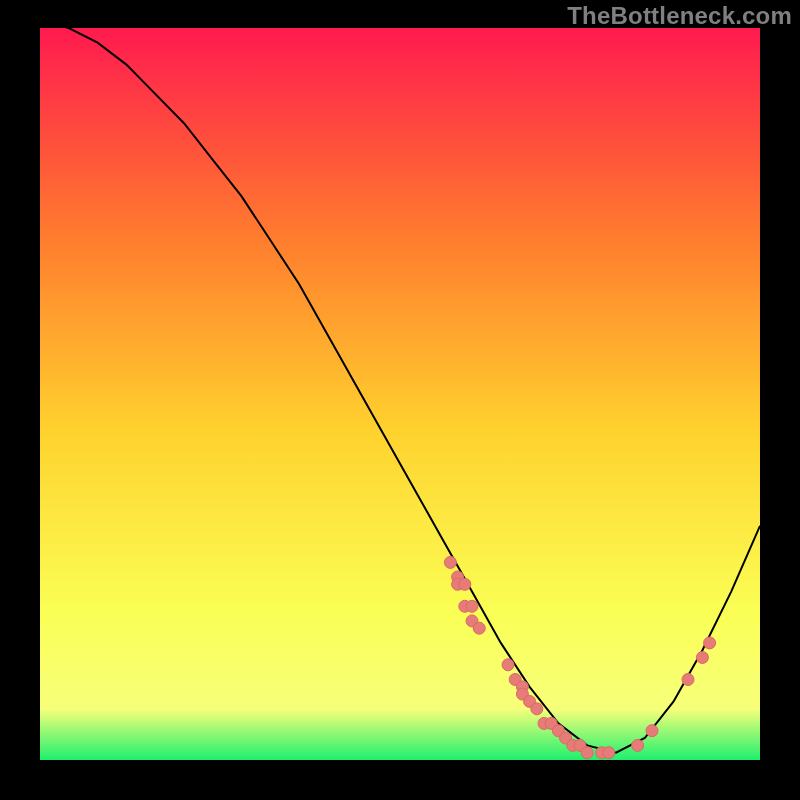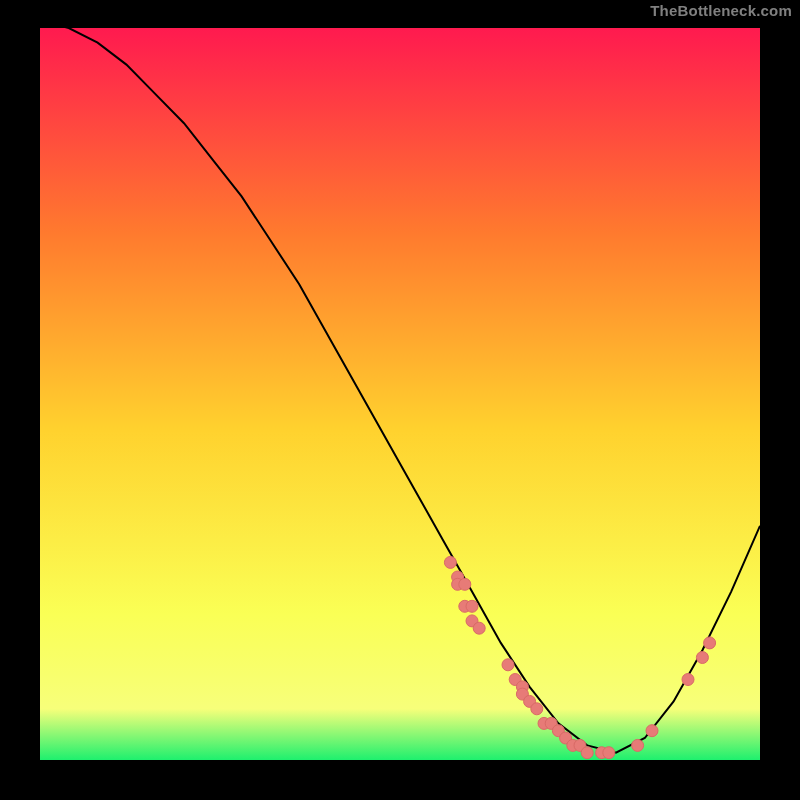--- a/index.html
+++ b/index.html
@@ -15,21 +15,21 @@
     position: relative;
     width: 800px;
     height: 800px;
     background: #000;
   }
   .attribution {
     position: absolute;
     top: 2px;
     right: 8px;
     color: #808080;
-    font-size: 15px;
+    font-size: 24px;
     font-weight: bold;
     letter-spacing: 0.2px;
   }
   .plot-frame {
     position: absolute;
     left: 40px;
     top: 28px;
     width: 720px;
     height: 732px;
     background: #000;

